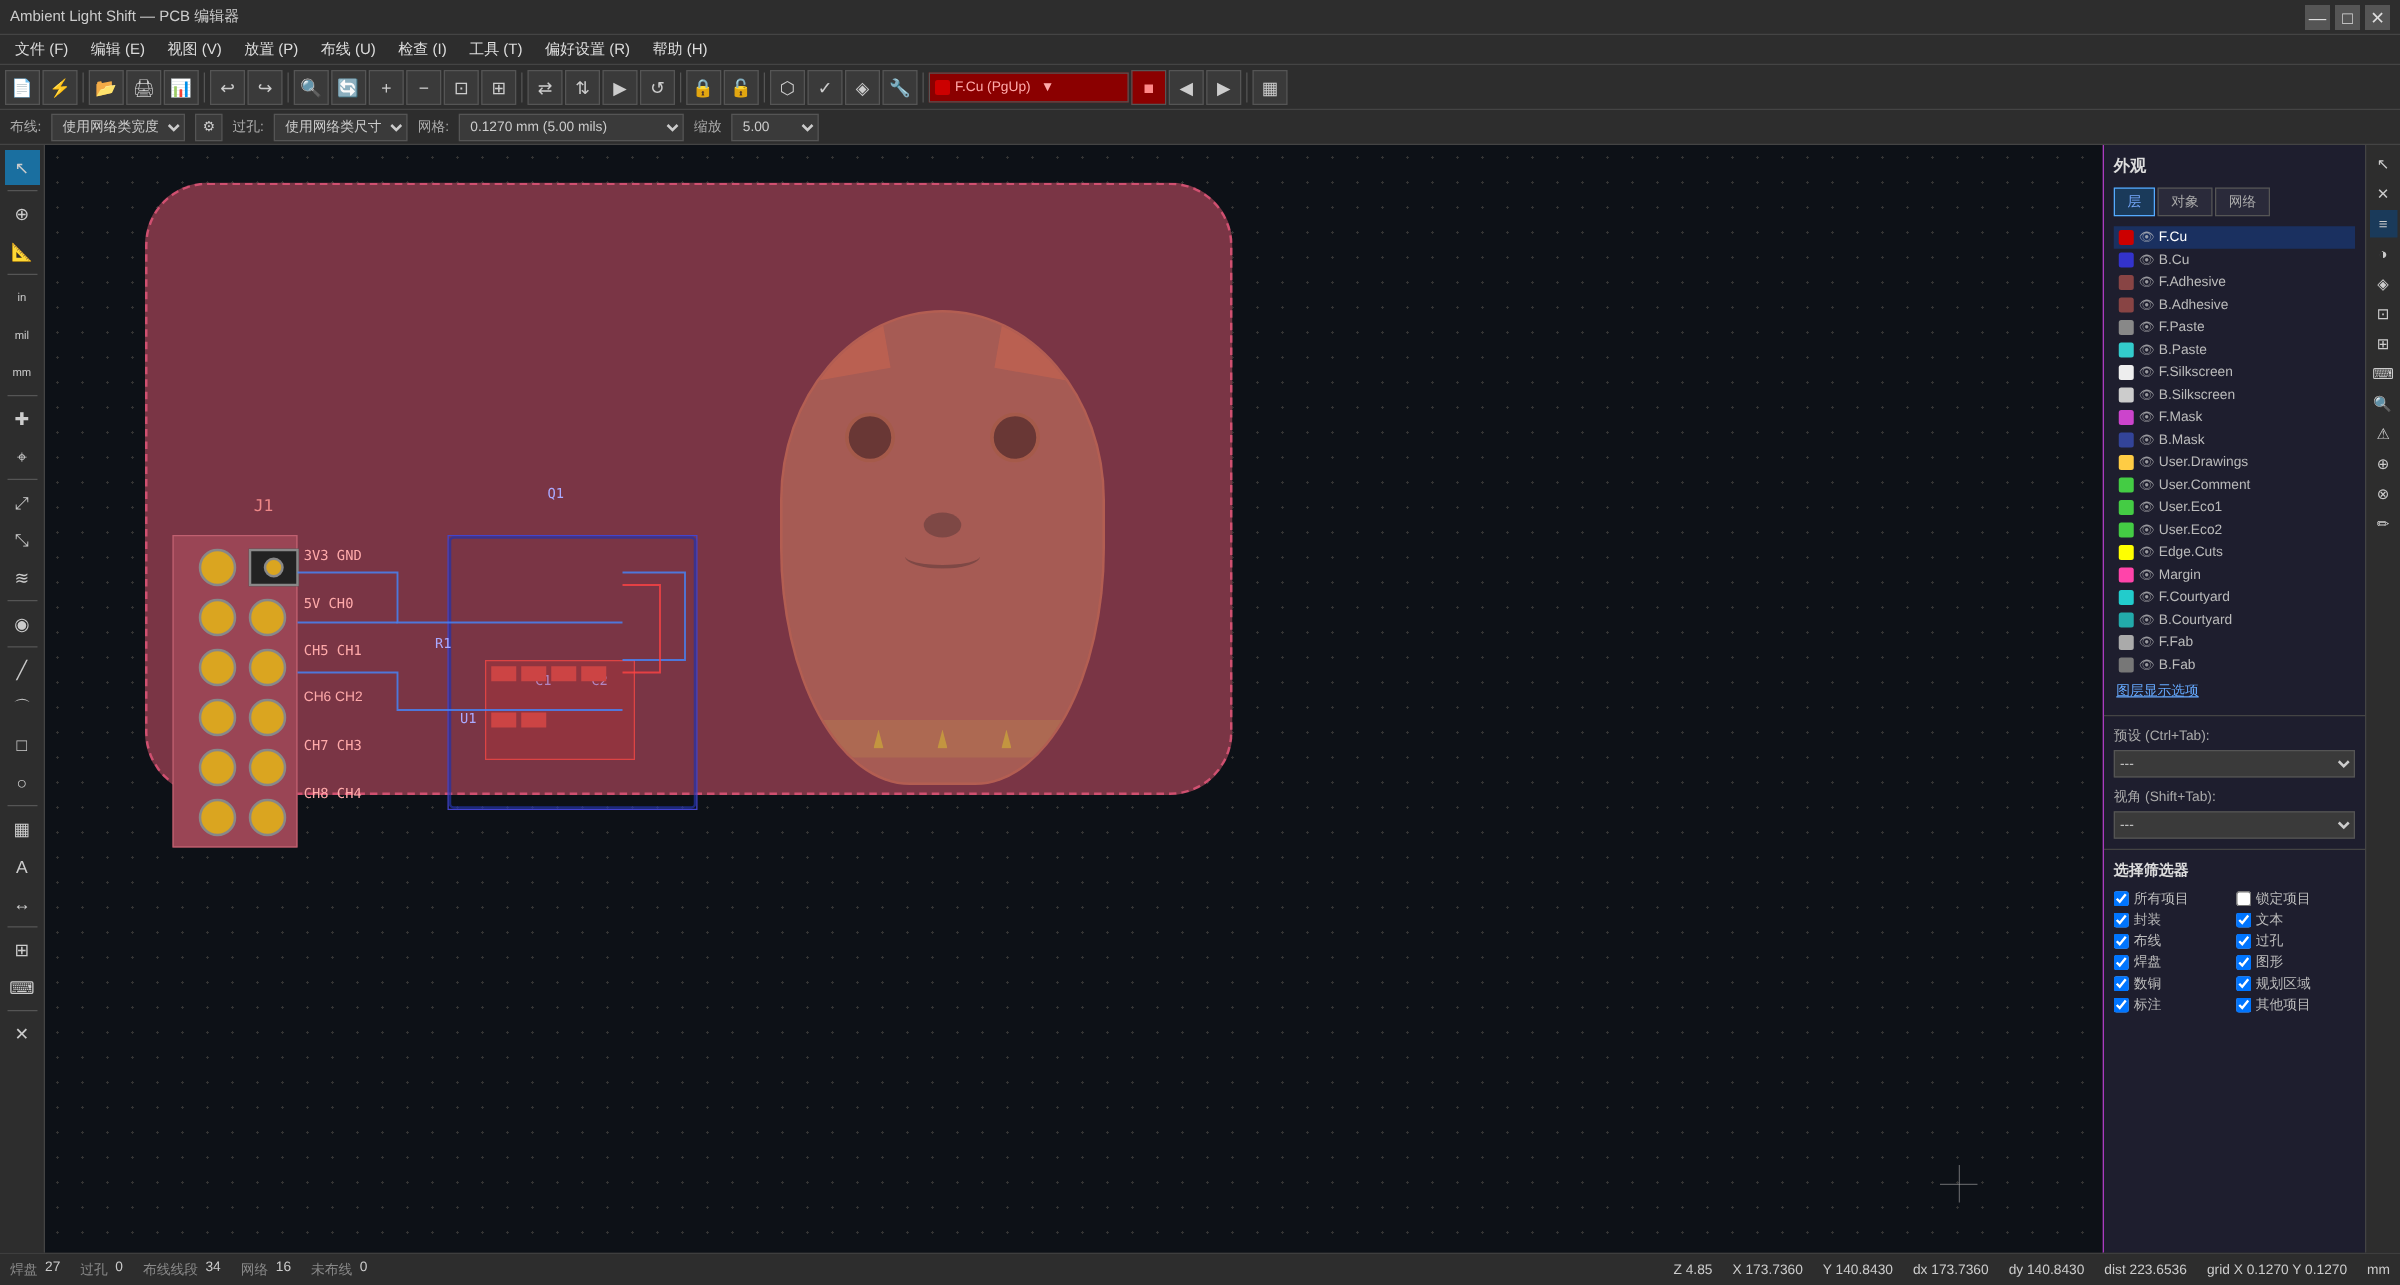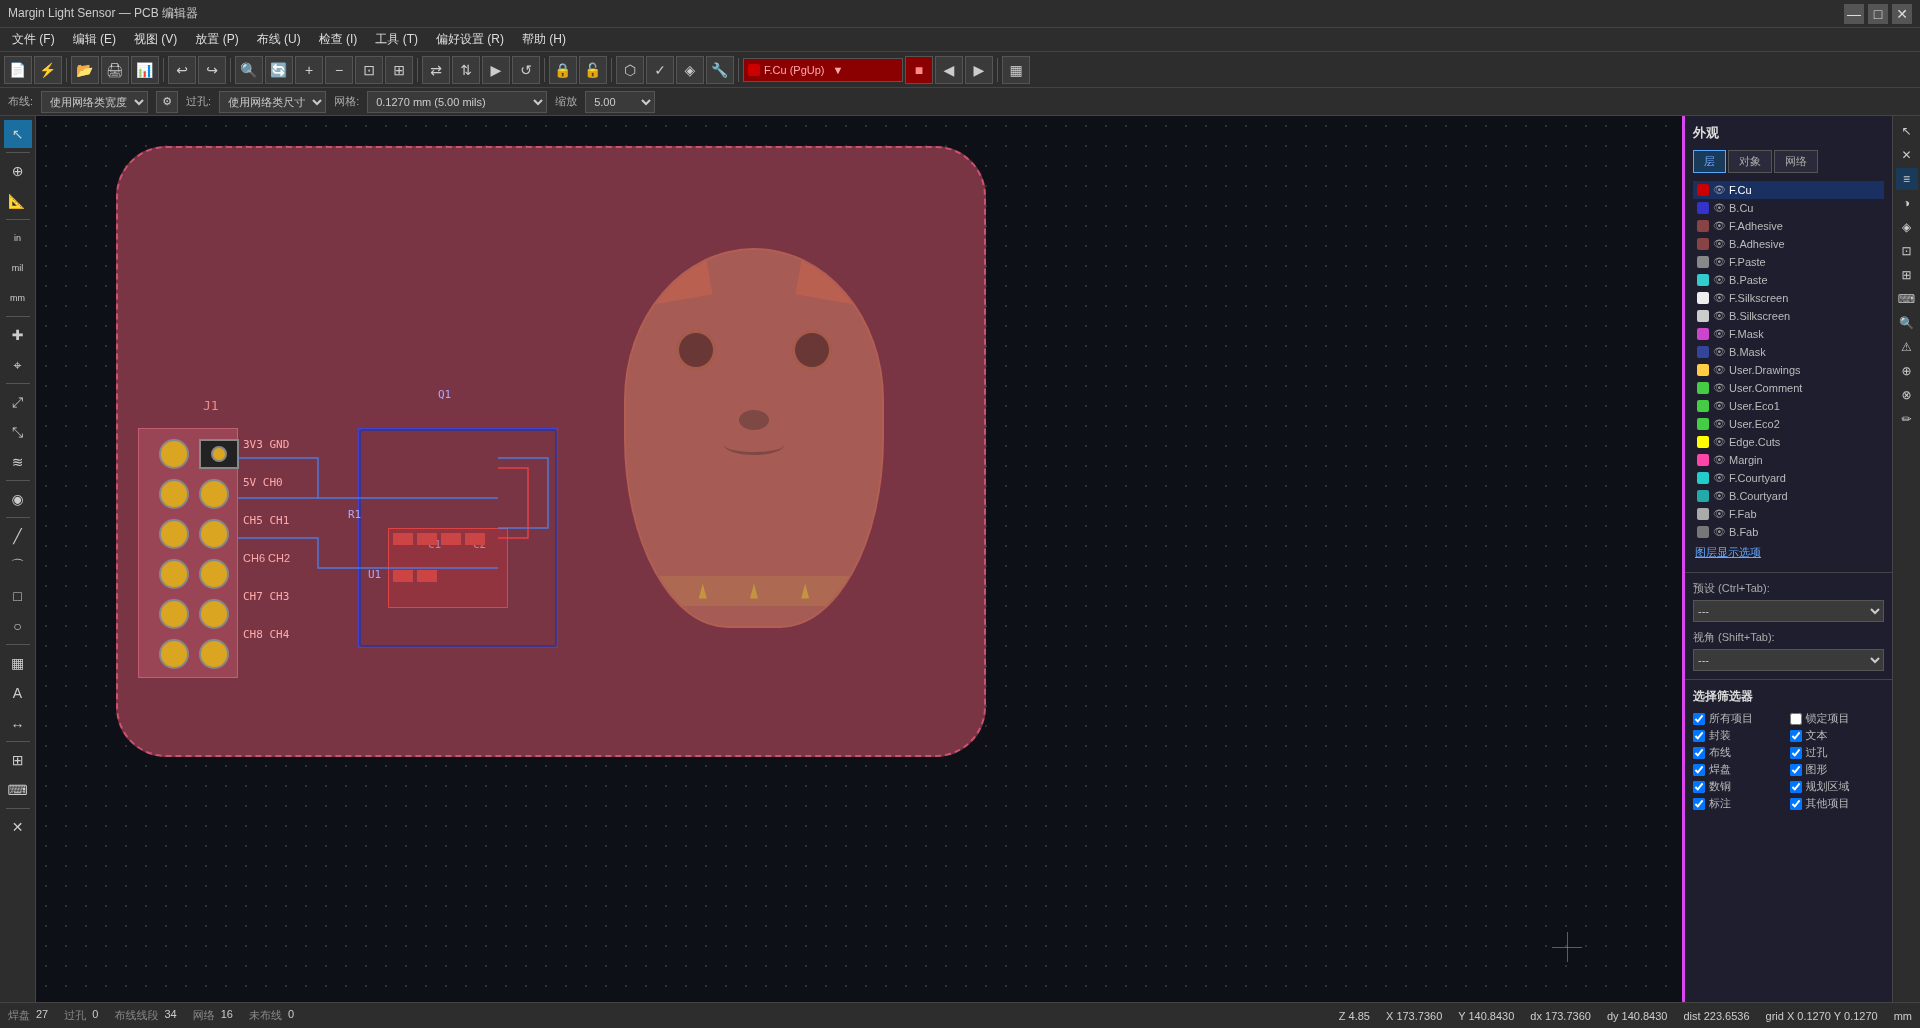--- a/index.html
+++ b/index.html
@@ -32,21 +32,21 @@
     
     #left-toolbar { width: 36px; background: #2d2d2d; border-right: 1px solid #444; display: flex; flex-direction: column; align-items: center; padding: 4px 0; gap: 2px; overflow: hidden; }
     .lt-btn { width: 28px; height: 28px; background: transparent; border: none; color: #ccc; cursor: pointer; display: flex; align-items: center; justify-content: center; font-size: 14px; }
     .lt-btn.active { background: #1a6fa0; }
     .lt-sep { width: 24px; height: 1px; background: #555; margin: 2px 0; }
     
     
     #canvas-area { flex: 1; background: #0d1117; position: relative; overflow: hidden; }
     
     
-    #right-panel { width: 210px; background: #1e1e2e; border-left: 3px solid #d946ef; display: flex; flex-direction: column; overflow-y: auto; }
+    #right-panel { width: 210px; background: #1e1e2e; border-left: 1px solid #d946ef; display: flex; flex-direction: column; overflow-y: auto; }
     
     
     #right-toolbar { width: 28px; background: #2d2d2d; border-left: 1px solid #444; display: flex; flex-direction: column; align-items: center; padding: 4px 0; gap: 2px; }
     .rt-btn { width: 22px; height: 22px; background: transparent; border: none; color: #ccc; cursor: pointer; display: flex; align-items: center; justify-content: center; font-size: 12px; }
     
     
     #appearance-panel { padding: 8px; }
     #appearance-title { font-size: 13px; color: #ddd; font-weight: bold; margin-bottom: 8px; }
     
     
@@ -102,21 +102,21 @@
     .color-swatch { width: 12px; height: 12px; border-radius: 2px; flex-shrink: 0; }
 
     #display-options-link {
       font-size: 11px; color: #6af; padding: 4px 8px; cursor: pointer; text-decoration: underline;
     }
   </style>
 </head>
 <body>
 
 <div id="titlebar">
-  <span>Margin Light Sensor — PCB 编辑器</span>
+  <span>Ambient Light Shift — PCB 编辑器</span>
   <div id="titlebar-controls">
     <button class="title-btn">—</button>
     <button class="title-btn">□</button>
     <button class="title-btn">✕</button>
   </div>
 </div>
 
 <div id="menubar">
 <span class="menu-item">文件 (F)</span>
     <span class="menu-item">编辑 (E)</span>
@@ -229,21 +229,21 @@
     <div class="lt-sep"></div>
     <button class="lt-btn">✕</button>
   </div>
 
   <div id="canvas-area" style="background:#0d1117; cursor: crosshair;">
     <div class="dot-grid"></div>
 
     <div class="board-outline" style="
       position: absolute;
       top: 30px; left: 80px;
-      width: 870px; height: 611px;
+      width: 870px; height: 490px;
       background: #7a3545;
       border-radius: 50px;
       border: 2px dashed #d05070;
       padding-left: 35px;
     ">
 
       <div style="position:absolute; top:250px; left:85px; color:#e88; font-size:13px; font-family:monospace;">J1</div>
 
       <div style="position:absolute; top:280px; left:20px; width:100px; height:250px; background:#9a4555; border: 1px solid #c06070;">
 

